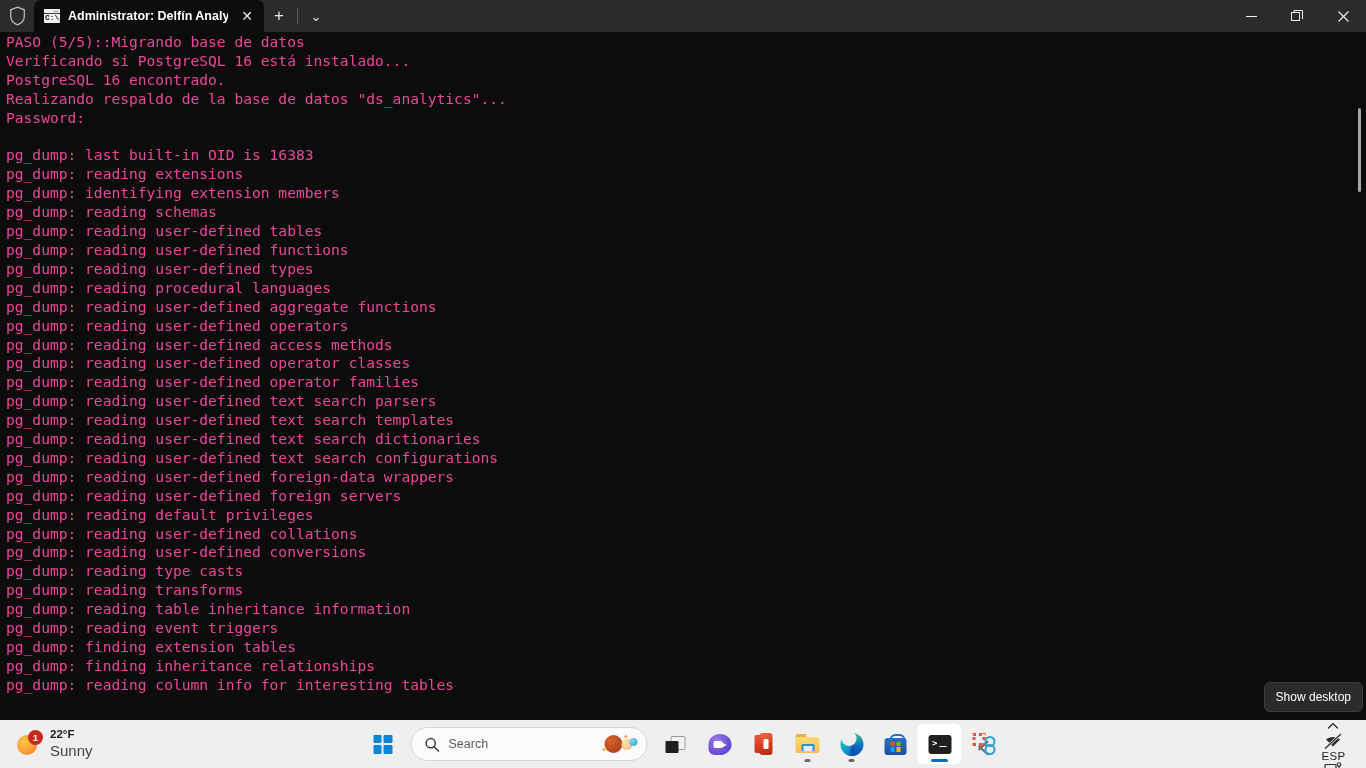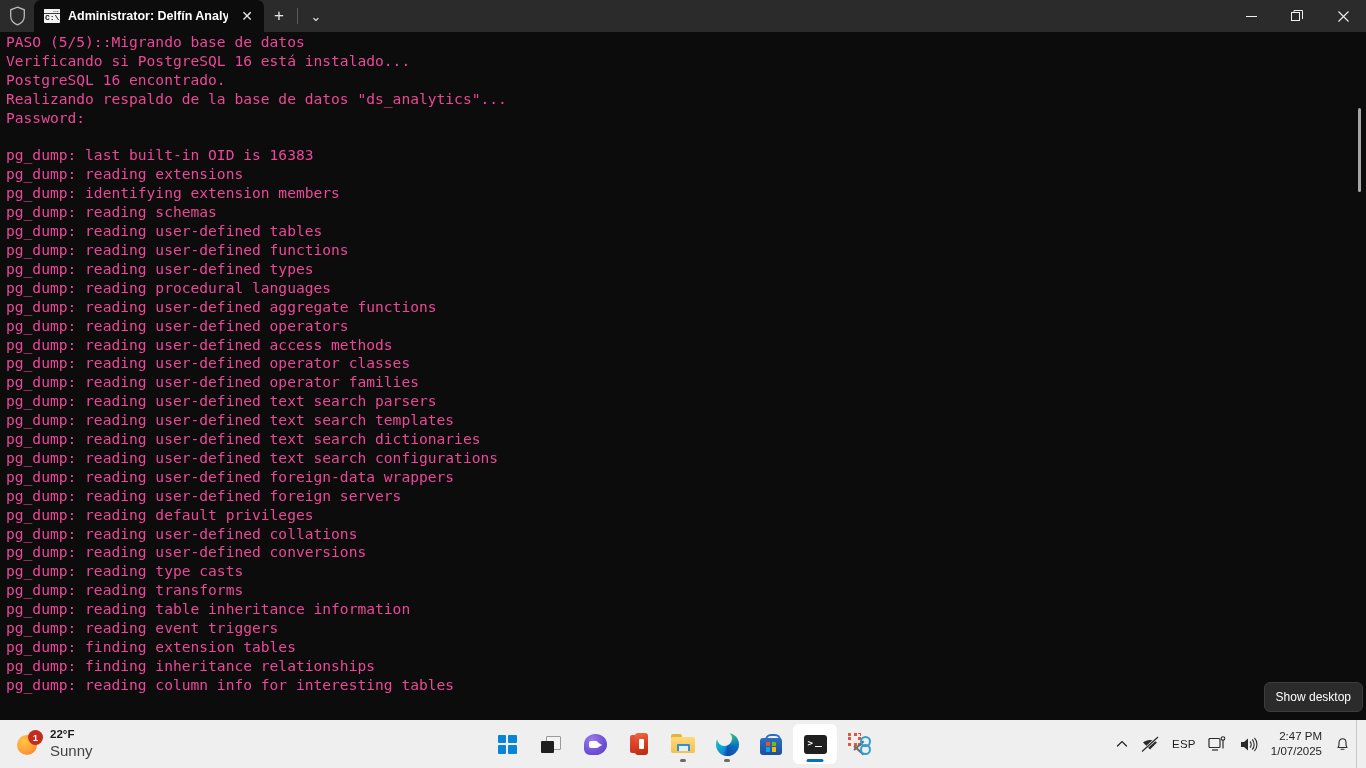--- a/index.html
+++ b/index.html
@@ -541,20 +541,21 @@
   .snip-icon .ring2 { right: -1px; bottom: 0px; }
 
   
   #tray {
     position: absolute;
     right: 0;
     display: flex;
     align-items: center;
     height: 48px;
     padding-right: 0px;
+    flex-direction: column;
   }
   .tray-item {
     display: flex;
     align-items: center;
     justify-content: center;
     height: 40px;
     padding: 0 6px;
     border-radius: 5px;
     color: #1f1f1f;
   }
@@ -686,20 +687,34 @@
 
       <div class="tb-item">
         <div class="start-logo">
           <span></span>
             <span></span>
             <span></span>
             <span></span>
         </div>
       </div>
 
+      <div id="search-box">
+        <svg width="15" height="15" viewBox="0 0 15 15">
+          <circle cx="6.2" cy="6.2" r="4.6" fill="none" stroke="#3a3a3a" stroke-width="1.5"></circle>
+          <path d="M9.7 9.7 L14 14" stroke="#3a3a3a" stroke-width="1.5" stroke-linecap="round"></path>
+        </svg>
+        <div id="search-placeholder">Search</div>
+        <div class="copilot-mark">
+          <div class="cp-big"></div>
+          <div class="cp-mid"></div>
+          <div class="cp-small"></div>
+          <div class="cp-spark" style="left:0px; top:14px;"></div>
+          <div class="cp-spark" style="left:22px; top:1px;"></div>
+        </div>
+      </div>
 
       <div class="tb-item">
         <div class="taskview">
           <div class="back"></div>
           <div class="front"></div>
         </div>
       </div>
 
       <div class="tb-item">
         <div class="chat-icon"></div>

